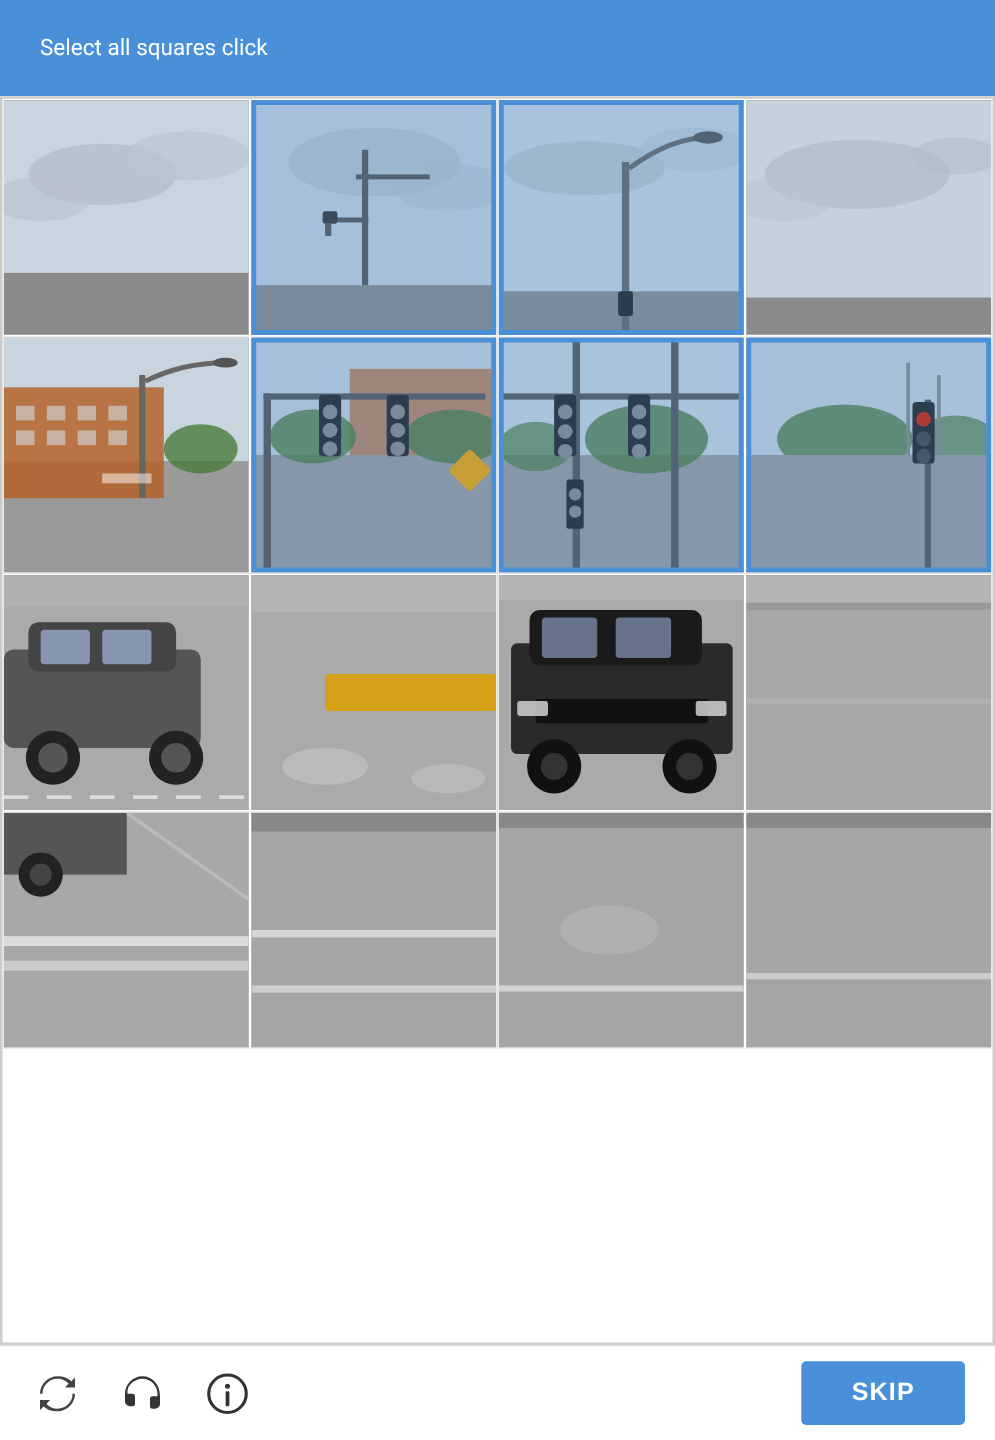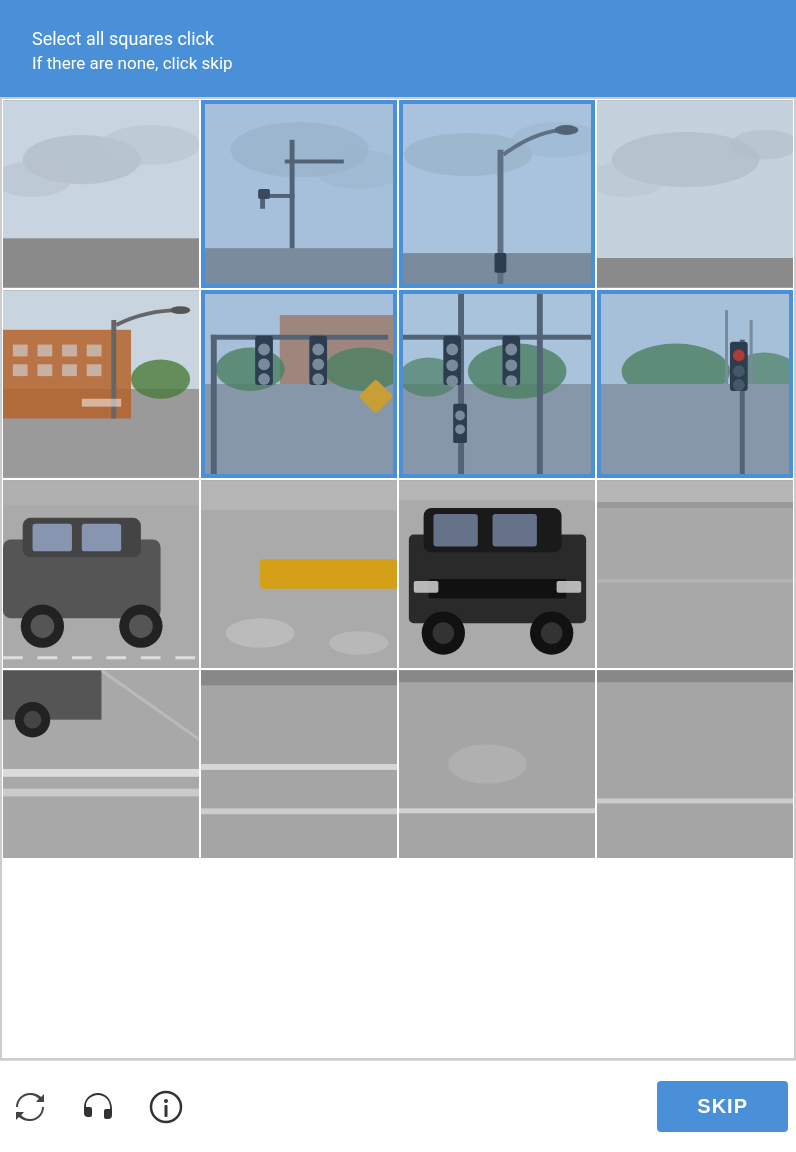--- a/index.html
+++ b/index.html
@@ -66,25 +66,25 @@
     .grid-cell svg {
       width: 100%;
       height: 100%;
       display: block;
     }
 
     
     .footer {
       background: white;
       border-top: 1px solid #ddd;
-      padding: 18px 8px;
+      padding: 18px 24px;
       display: flex;
       align-items: center;
       justify-content: space-between;
-      height: 92px;
+      height: 76px;
     }
 
     .footer-icons {
       display: flex;
       align-items: center;
       gap: 24px;
     }
 
     .footer-icon {
       width: 44px;
@@ -111,21 +111,20 @@
       font-weight: 700;
       cursor: pointer;
       letter-spacing: 1px;
     }
   </style>
 </head>
 <body>
 
 <div class="header">
   <div class="header-subtitle">Select all squares click</div>
-  <div class="header-note">If there are none, click skip</div>
 </div>
 
 <div class="grid-container">
 
   <div class="grid-cell">
     <svg viewBox="0 0 199 190" xmlns="http://www.w3.org/2000/svg">
       <rect width="199" height="190" fill="#c8d4e0"></rect>
       <rect y="140" width="199" height="50" fill="#8a8a8a"></rect>
 
       <ellipse cx="80" cy="60" rx="60" ry="25" fill="#b0bec5" opacity="0.7"></ellipse>

